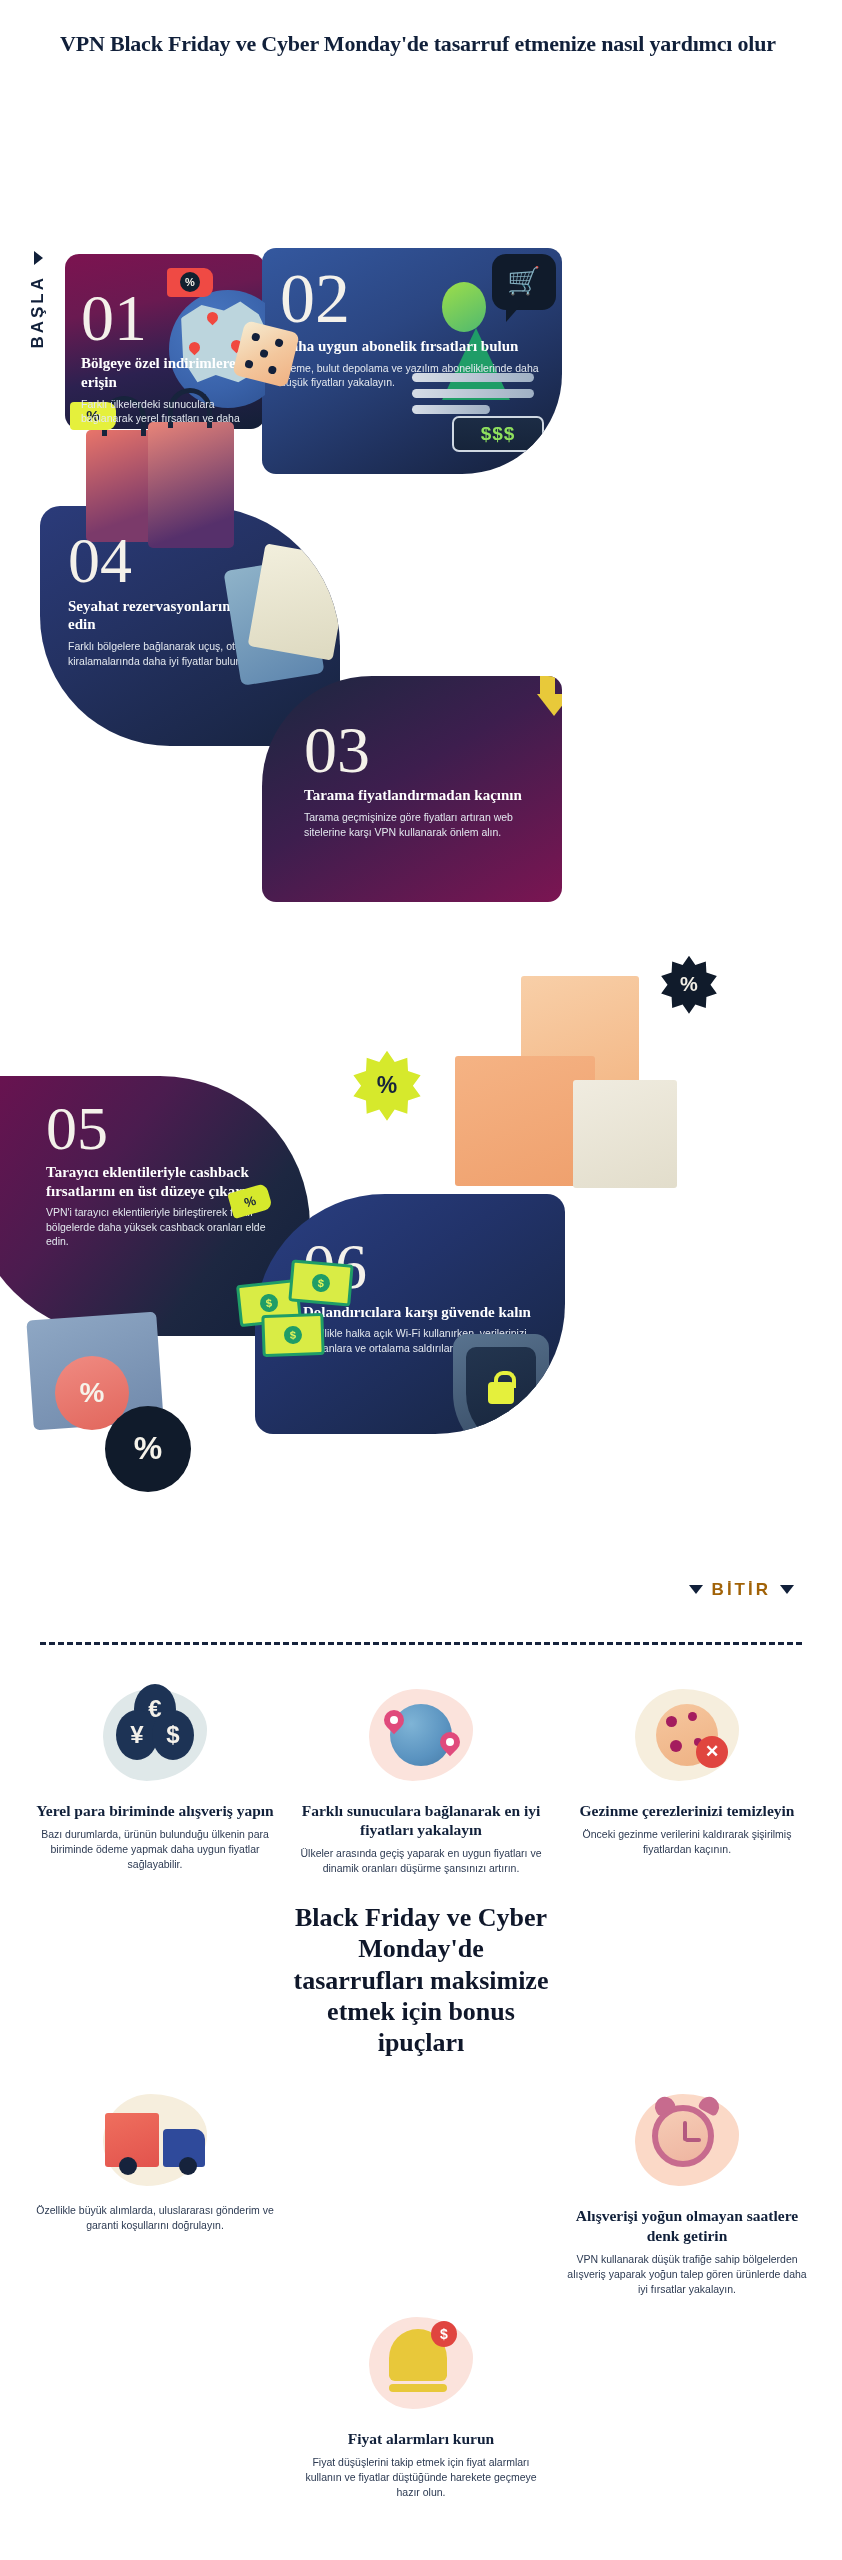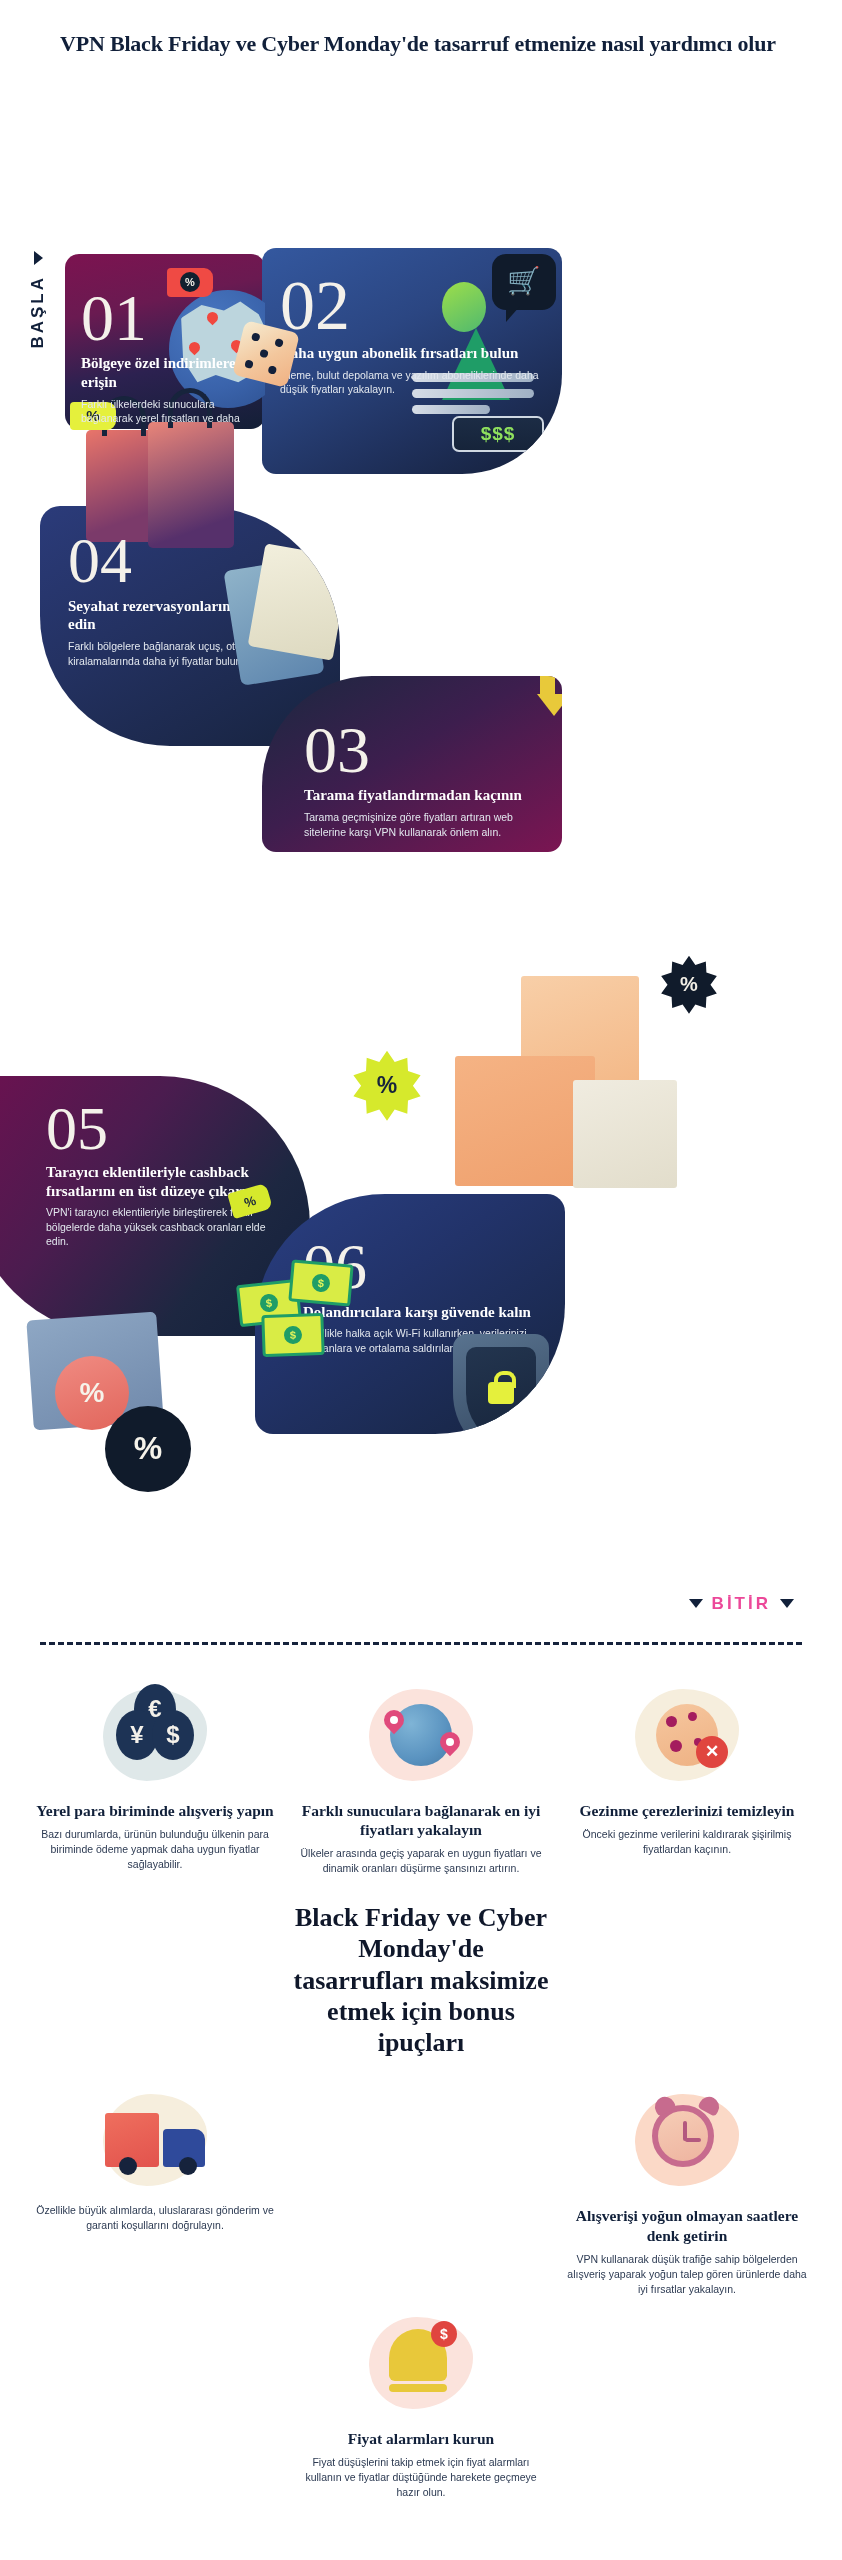--- a/index.html
+++ b/index.html
@@ -59,28 +59,28 @@
   .basla .tri {
     width: 0; height: 0;
     border-left: 9px solid #11203a;
     border-top: 7px solid transparent;
     border-bottom: 7px solid transparent;
   }
 
   .bitir {
     position: absolute;
     right: 48px;
-    bottom: 22px;
+    bottom: 36px;
     display: flex;
     align-items: center;
     gap: 9px;
     font-weight: 700;
     font-size: 17px;
     letter-spacing: 3px;
-    color: #ec4899;
+    color: #a16207;
   }
   .bitir .tri-d {
     width: 0; height: 0;
     border-top: 9px solid #11203a;
     border-left: 7px solid transparent;
     border-right: 7px solid transparent;
   }
 
   
   .card {
@@ -151,21 +151,21 @@
   }
 
   
   #card02 {
     left: 262px; top: 172px;
     width: 300px; height: 226px;
     border-radius: 14px 14px 100px 14px;
     background: linear-gradient(152deg, #34589f 0%, #2b4682 38%, #20325f 68%, #141f38 100%);
   }
   #card02 .body { padding: 0 14px 0 18px; }
-  #card02 .num { padding-top: 26px; font-size: 70px; }
+  #card02 .num { padding-top: 19px; font-size: 70px; }
   .mascot {
     position: absolute; right: 52px; top: 34px; z-index: 3;
   }
   .mascot .head {
     width: 44px; height: 50px; border-radius: 50%;
     background: linear-gradient(150deg, #9ede4a 0%, #4fb96f 100%);
   }
   .mascot .bodysh {
     width: 0; height: 0; margin: -4px auto 0 auto;
     border-left: 34px solid transparent;
@@ -265,21 +265,21 @@
   .passport .ticket {
     position: absolute; left: 30px; top: 0;
     width: 86px; height: 104px; border-radius: 5px;
     background: linear-gradient(160deg, #f2efdd, #ddd9c0);
     transform: rotate(10deg);
   }
 
   
   #card03 {
     left: 262px; top: 600px;
-    width: 300px; height: 176px;
+    width: 300px; height: 226px;
     border-radius: 110px 14px 14px 14px;
     background: linear-gradient(150deg, #1b2840 0%, #3d1e4e 45%, #7b1552 100%);
   }
   #card03 .body { padding: 44px 18px 0 42px; }
   .arrow-up, .arrow-dn {
     position: absolute; z-index: 5; width: 20px;
   }
   .arrow-dn { right: 5px; top: -40px; }
   .arrow-dn .stem { width: 15px; height: 58px; background: #e8c93a; margin: 0 auto; }
   .arrow-dn .head { width: 0;height:0; border-left: 17px solid transparent; border-right: 17px solid transparent; border-top: 22px solid #e8c93a; margin: 0 auto; }

